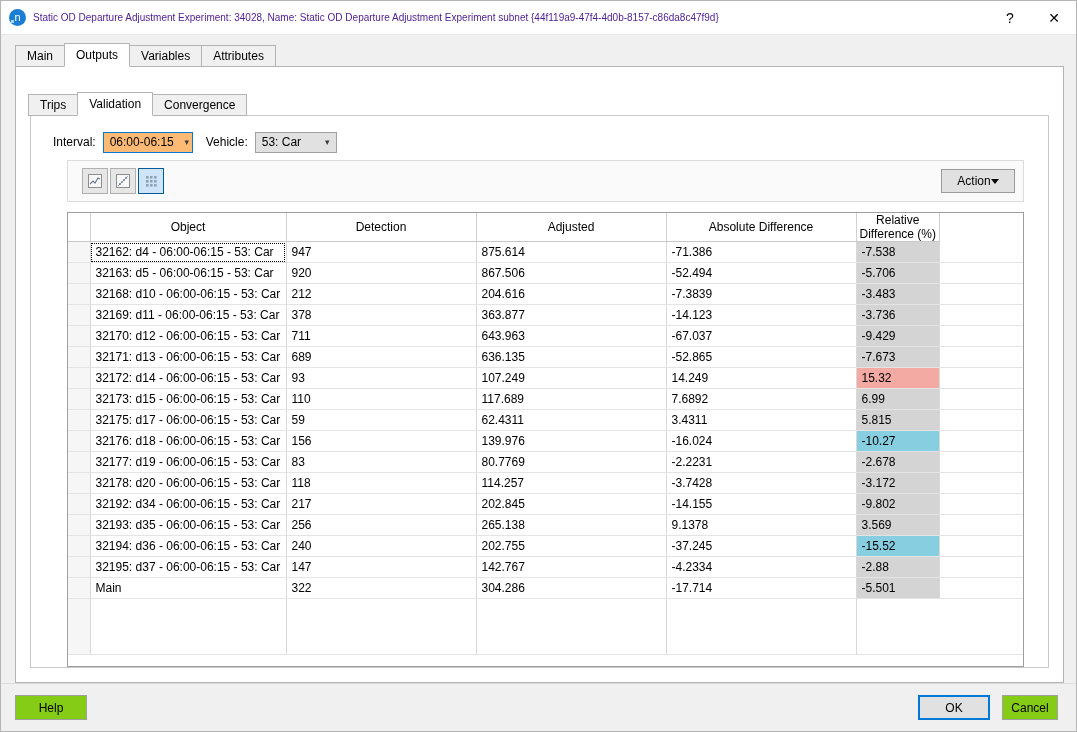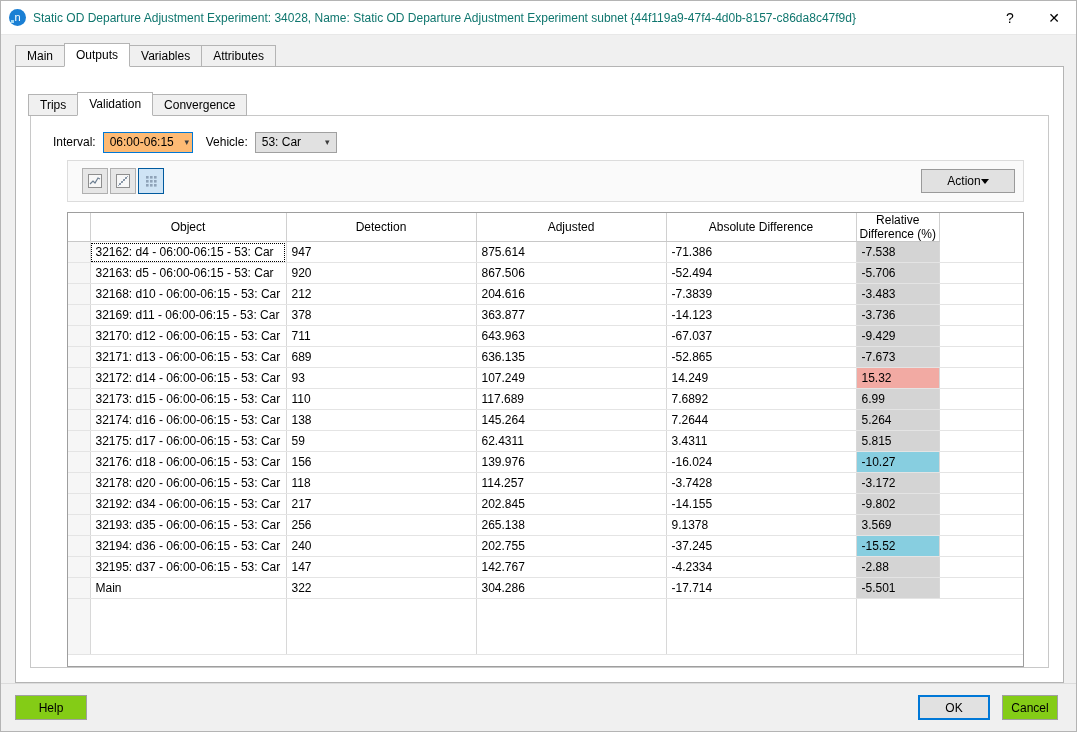--- a/index.html
+++ b/index.html
@@ -35,21 +35,21 @@
     font-size: 11px; line-height: 17px; text-align: center;
     font-family: "Liberation Sans", sans-serif;
     flex: 0 0 auto; margin-right: 7px;
     position: relative;
   }
   .app-icon::after {
     content:""; position:absolute; left:2px; bottom:3px;
     width:3px; height:3px; background:#9fd8f5;
   }
   .title-text {
-    font-size: 12px; color: #0f766e; white-space: nowrap;
+    font-size: 10px; color: #4c1d95; white-space: nowrap;
     flex: 1 1 auto; overflow: hidden;
   }
   .title-btns { display: flex; height: 34px; }
   .title-btn {
     width: 44px; height: 34px;
     display: flex; align-items: center; justify-content: center;
     font-size: 14px; color: #000;
   }
 
   
@@ -148,21 +148,21 @@
     border: 1px solid #b0b0b0;
     background: #e6e6e6;
     display: flex; align-items: center; justify-content: center;
   }
   .tbtn.selected {
     border: 1px solid #005a9e;
     background: #cfe4f5;
   }
   .tbtn svg { display: block; }
   .action-btn {
-    width: 94px; height: 24px;
+    width: 74px; height: 24px;
     border: 1px solid #9a9a9a;
     background: #e1e1e1;
     display: flex; align-items: center; justify-content: center;
     gap: 0;
     font-size: 12px;
   }
   .action-btn .caret {
     width: 0; height: 0;
     border-left: 4px solid transparent;
     border-right: 4px solid transparent;
@@ -432,43 +432,43 @@
                 <td class="rowhdr"></td>
                 <td>32173: d15 - 06:00-06:15 - 53: Car</td>
                 <td>110</td>
                 <td>117.689</td>
                 <td>7.6892</td>
                 <td class="reldiff">6.99</td>
                 <td style="border-right: none;"></td>
               </tr>
               <tr>
                 <td class="rowhdr"></td>
-                <td>32174: d16 - 06:00-06:15 - 53: Car</td>
-                <td>138</td>
-                <td>145.264</td>
-                <td>7.2644</td>
-                <td class="reldiff">5.264</td>
-                <td style="border-right: none;"></td>
-              </tr>
-              <tr>
-                <td class="rowhdr"></td>
                 <td>32175: d17 - 06:00-06:15 - 53: Car</td>
                 <td>59</td>
                 <td>62.4311</td>
                 <td>3.4311</td>
                 <td class="reldiff">5.815</td>
                 <td style="border-right: none;"></td>
               </tr>
               <tr>
                 <td class="rowhdr"></td>
                 <td>32176: d18 - 06:00-06:15 - 53: Car</td>
                 <td>156</td>
                 <td>139.976</td>
                 <td>-16.024</td>
                 <td class="reldiff" style="background: rgb(135, 206, 224);">-10.27</td>
+                <td style="border-right: none;"></td>
+              </tr>
+              <tr>
+                <td class="rowhdr"></td>
+                <td>32177: d19 - 06:00-06:15 - 53: Car</td>
+                <td>83</td>
+                <td>80.7769</td>
+                <td>-2.2231</td>
+                <td class="reldiff">-2.678</td>
                 <td style="border-right: none;"></td>
               </tr>
               <tr>
                 <td class="rowhdr"></td>
                 <td>32178: d20 - 06:00-06:15 - 53: Car</td>
                 <td>118</td>
                 <td>114.257</td>
                 <td>-3.7428</td>
                 <td class="reldiff">-3.172</td>
                 <td style="border-right: none;"></td>

